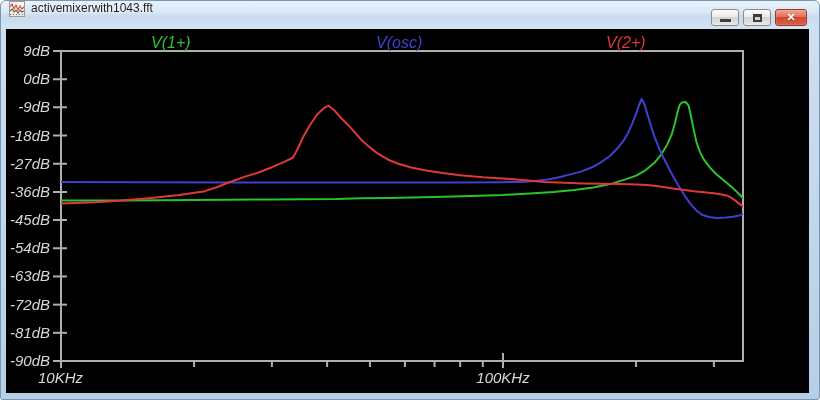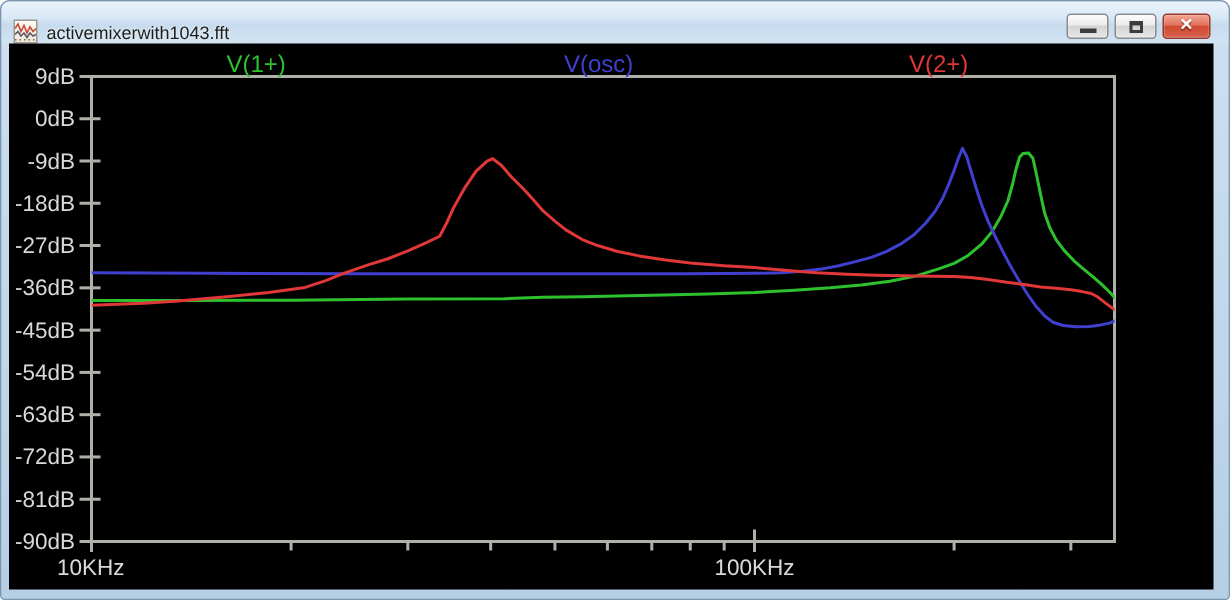--- a/index.html
+++ b/index.html
@@ -4,21 +4,21 @@
 <style>
   html,body{margin:0;padding:0;background:#ffffff;font-family:"Liberation Sans",sans-serif;}
   .window{
     position:relative;width:820px;height:400px;box-sizing:border-box;
     background:linear-gradient(180deg,#cfe0f0,#b5cfe7);
     border:1px solid #7a96b0;border-radius:6px 6px 3px 3px;
     overflow:hidden;
   }
   .titlebar{
     position:absolute;top:0;left:0;right:0;height:28px;
-    display:flex;align-items:flex-end;padding-left:8px;box-sizing:border-box;
+    display:flex;align-items:flex-start;padding-left:8px;box-sizing:border-box;
     background:linear-gradient(180deg,#eaf3fb 0%,#d8e8f6 40%,#c6dbee 55%,#d2e3f2 100%);
     border-radius:5px 5px 0 0;
   }
   .app-icon{
     width:16px;height:16px;margin-right:6px;flex:0 0 auto;
     background:linear-gradient(#fdfbf3,#efe7d6);
     border:1px solid #9a9a92;box-sizing:border-box;
   }
   .title{
     font-size:12px;color:#1c1c1c;white-space:nowrap;
@@ -32,21 +32,21 @@
     box-shadow:inset 0 0 1px #fff;
   }
   .wbtn.close{
     width:32px;border-color:#99382a;
     background:linear-gradient(180deg,#f0a491,#e2715a 45%,#cf4a31 50%,#d95f49);
   }
   .glyph-min{display:block;width:11px;height:3px;background:#3c3c3c;margin-top:6px;}
   .glyph-max{display:block;width:9px;height:8px;box-sizing:border-box;border:2px solid #3c3c3c;border-top-width:3px;background:transparent;}
   .glyph-x{font-size:11px;font-weight:bold;color:#ffffff;line-height:1;text-shadow:0 1px 1px rgba(0,0,0,.4);}
   .content{
-    position:absolute;left:5px;top:28px;width:803px;height:364px;background:#000000;
+    position:absolute;left:5px;top:28px;width:803px;height:364px;background:#000000;font-style:italic;
   }
   svg text{font-family:"Liberation Sans",sans-serif;}
 </style>
 </head>
 <body>
 
 <div class="window">
   <div class="titlebar">
     <span class="app-icon">
       <svg width="14" height="14" viewBox="0 0 14 14">

